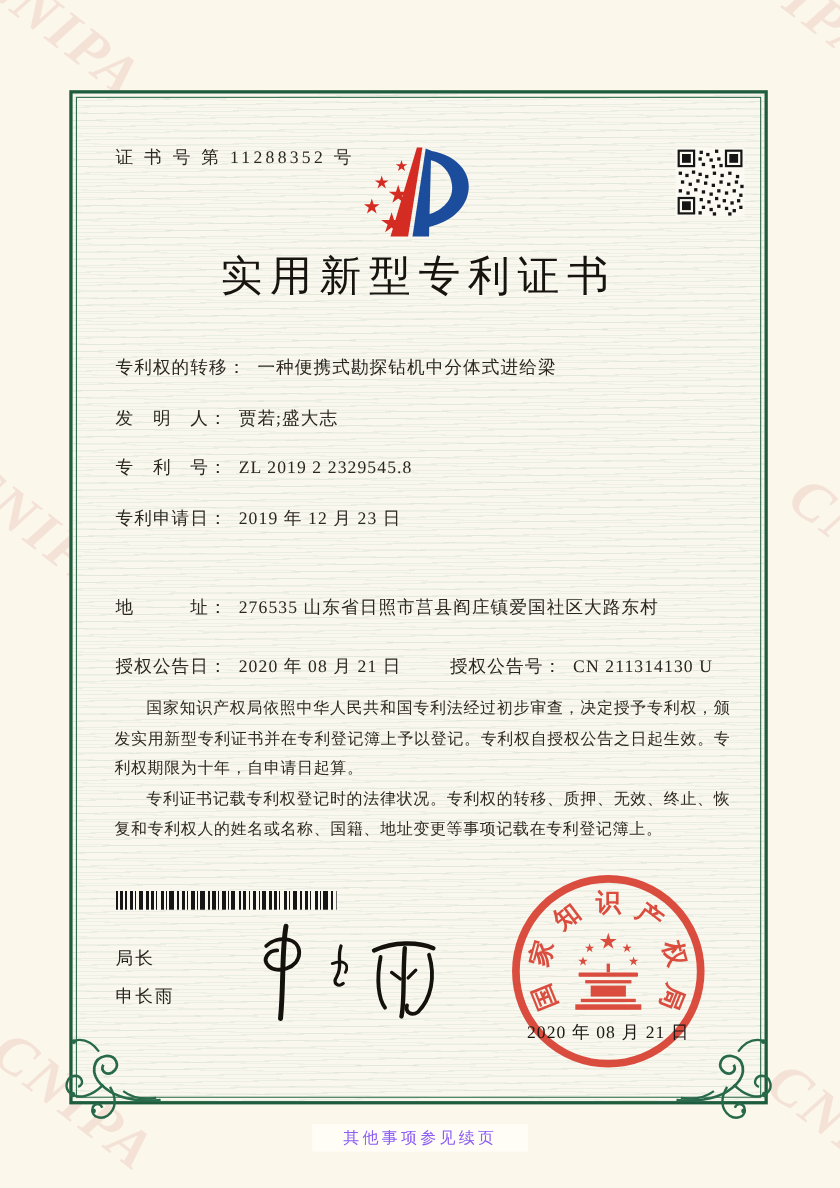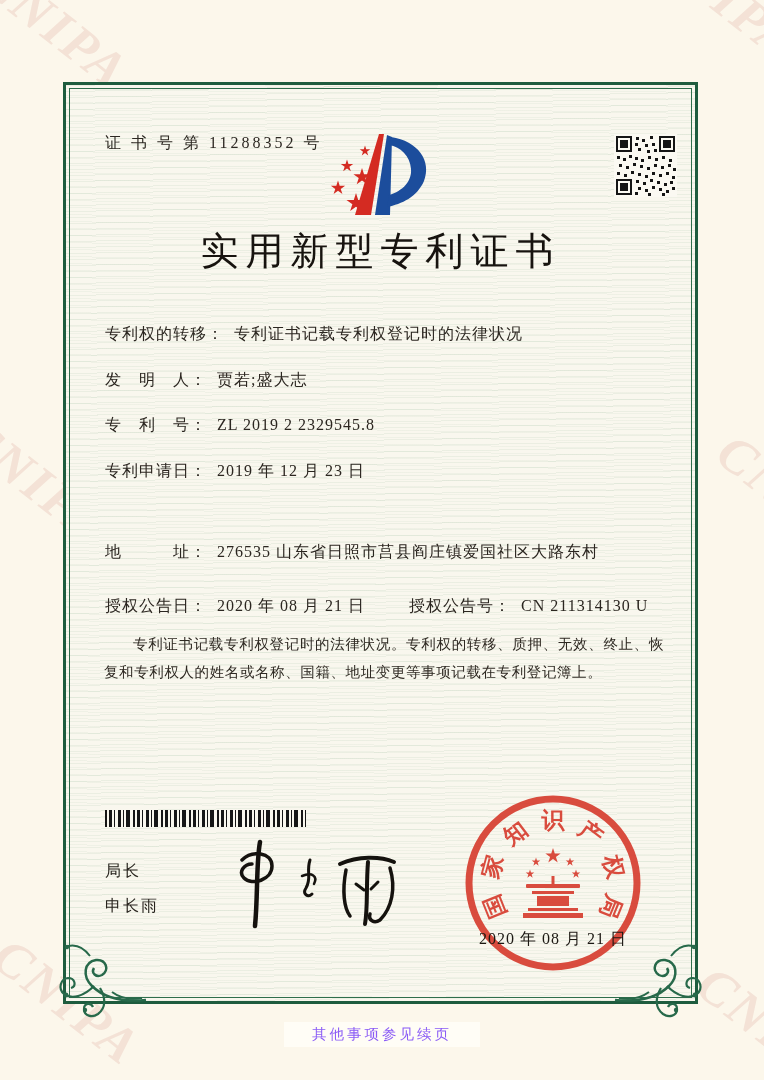--- a/index.html
+++ b/index.html
@@ -193,40 +193,41 @@
         <rect x="21" y="58" width="3" height="3"></rect>
           <rect x="34" y="59" width="3" height="3"></rect>
           <rect x="48" y="59" width="3" height="3"></rect>
       </g>
     </svg>
   </div>
 
   <div class="title">实用新型专利证书</div>
 
   <div class="row r1">
-    <span class="lab">专利权的转移：</span><span class="val">专利证书记载专利权登记时的法律状况</span>
+    <span class="lab">专利权的转移：</span><span class="val">一种便携式勘探钻机中分体式进给梁</span>
   </div>
   <div class="row r2">
     <span class="lab">发　明　人：</span><span class="val">贾若;盛大志</span>
   </div>
   <div class="row r3">
     <span class="lab">专　利　号：</span><span class="val">ZL 2019 2 2329545.8</span>
   </div>
   <div class="row r4">
     <span class="lab">专利申请日：</span><span class="val">2019 年 12 月 23 日</span>
   </div>
   <div class="row r6">
     <span class="lab">地　　　址：</span><span class="val">276535  山东省日照市莒县阎庄镇爱国社区大路东村</span>
   </div>
   <div class="row r7">
     <span class="lab">授权公告日：</span><span class="val">2020 年 08 月 21 日</span>
     <span style="margin-left:40px;" class="lab">授权公告号：</span><span class="val">CN 211314130 U</span>
   </div>
 
   <div class="paras">
+    <p>国家知识产权局依照中华人民共和国专利法经过初步审查，决定授予专利权，颁发实用新型专利证书并在专利登记簿上予以登记。专利权自授权公告之日起生效。专利权期限为十年，自申请日起算。</p>
     <p>专利证书记载专利权登记时的法律状况。专利权的转移、质押、无效、终止、恢复和专利权人的姓名或名称、国籍、地址变更等事项记载在专利登记簿上。</p>
   </div>
 
   <div class="barcode"></div>
 
   <div class="signer-title">局长</div>
   <div class="signer-name">申长雨</div>
 
   <div class="signature">
     <svg width="185" height="95" viewBox="0 0 185 95" fill="none" stroke="#15120e" stroke-linecap="round">

